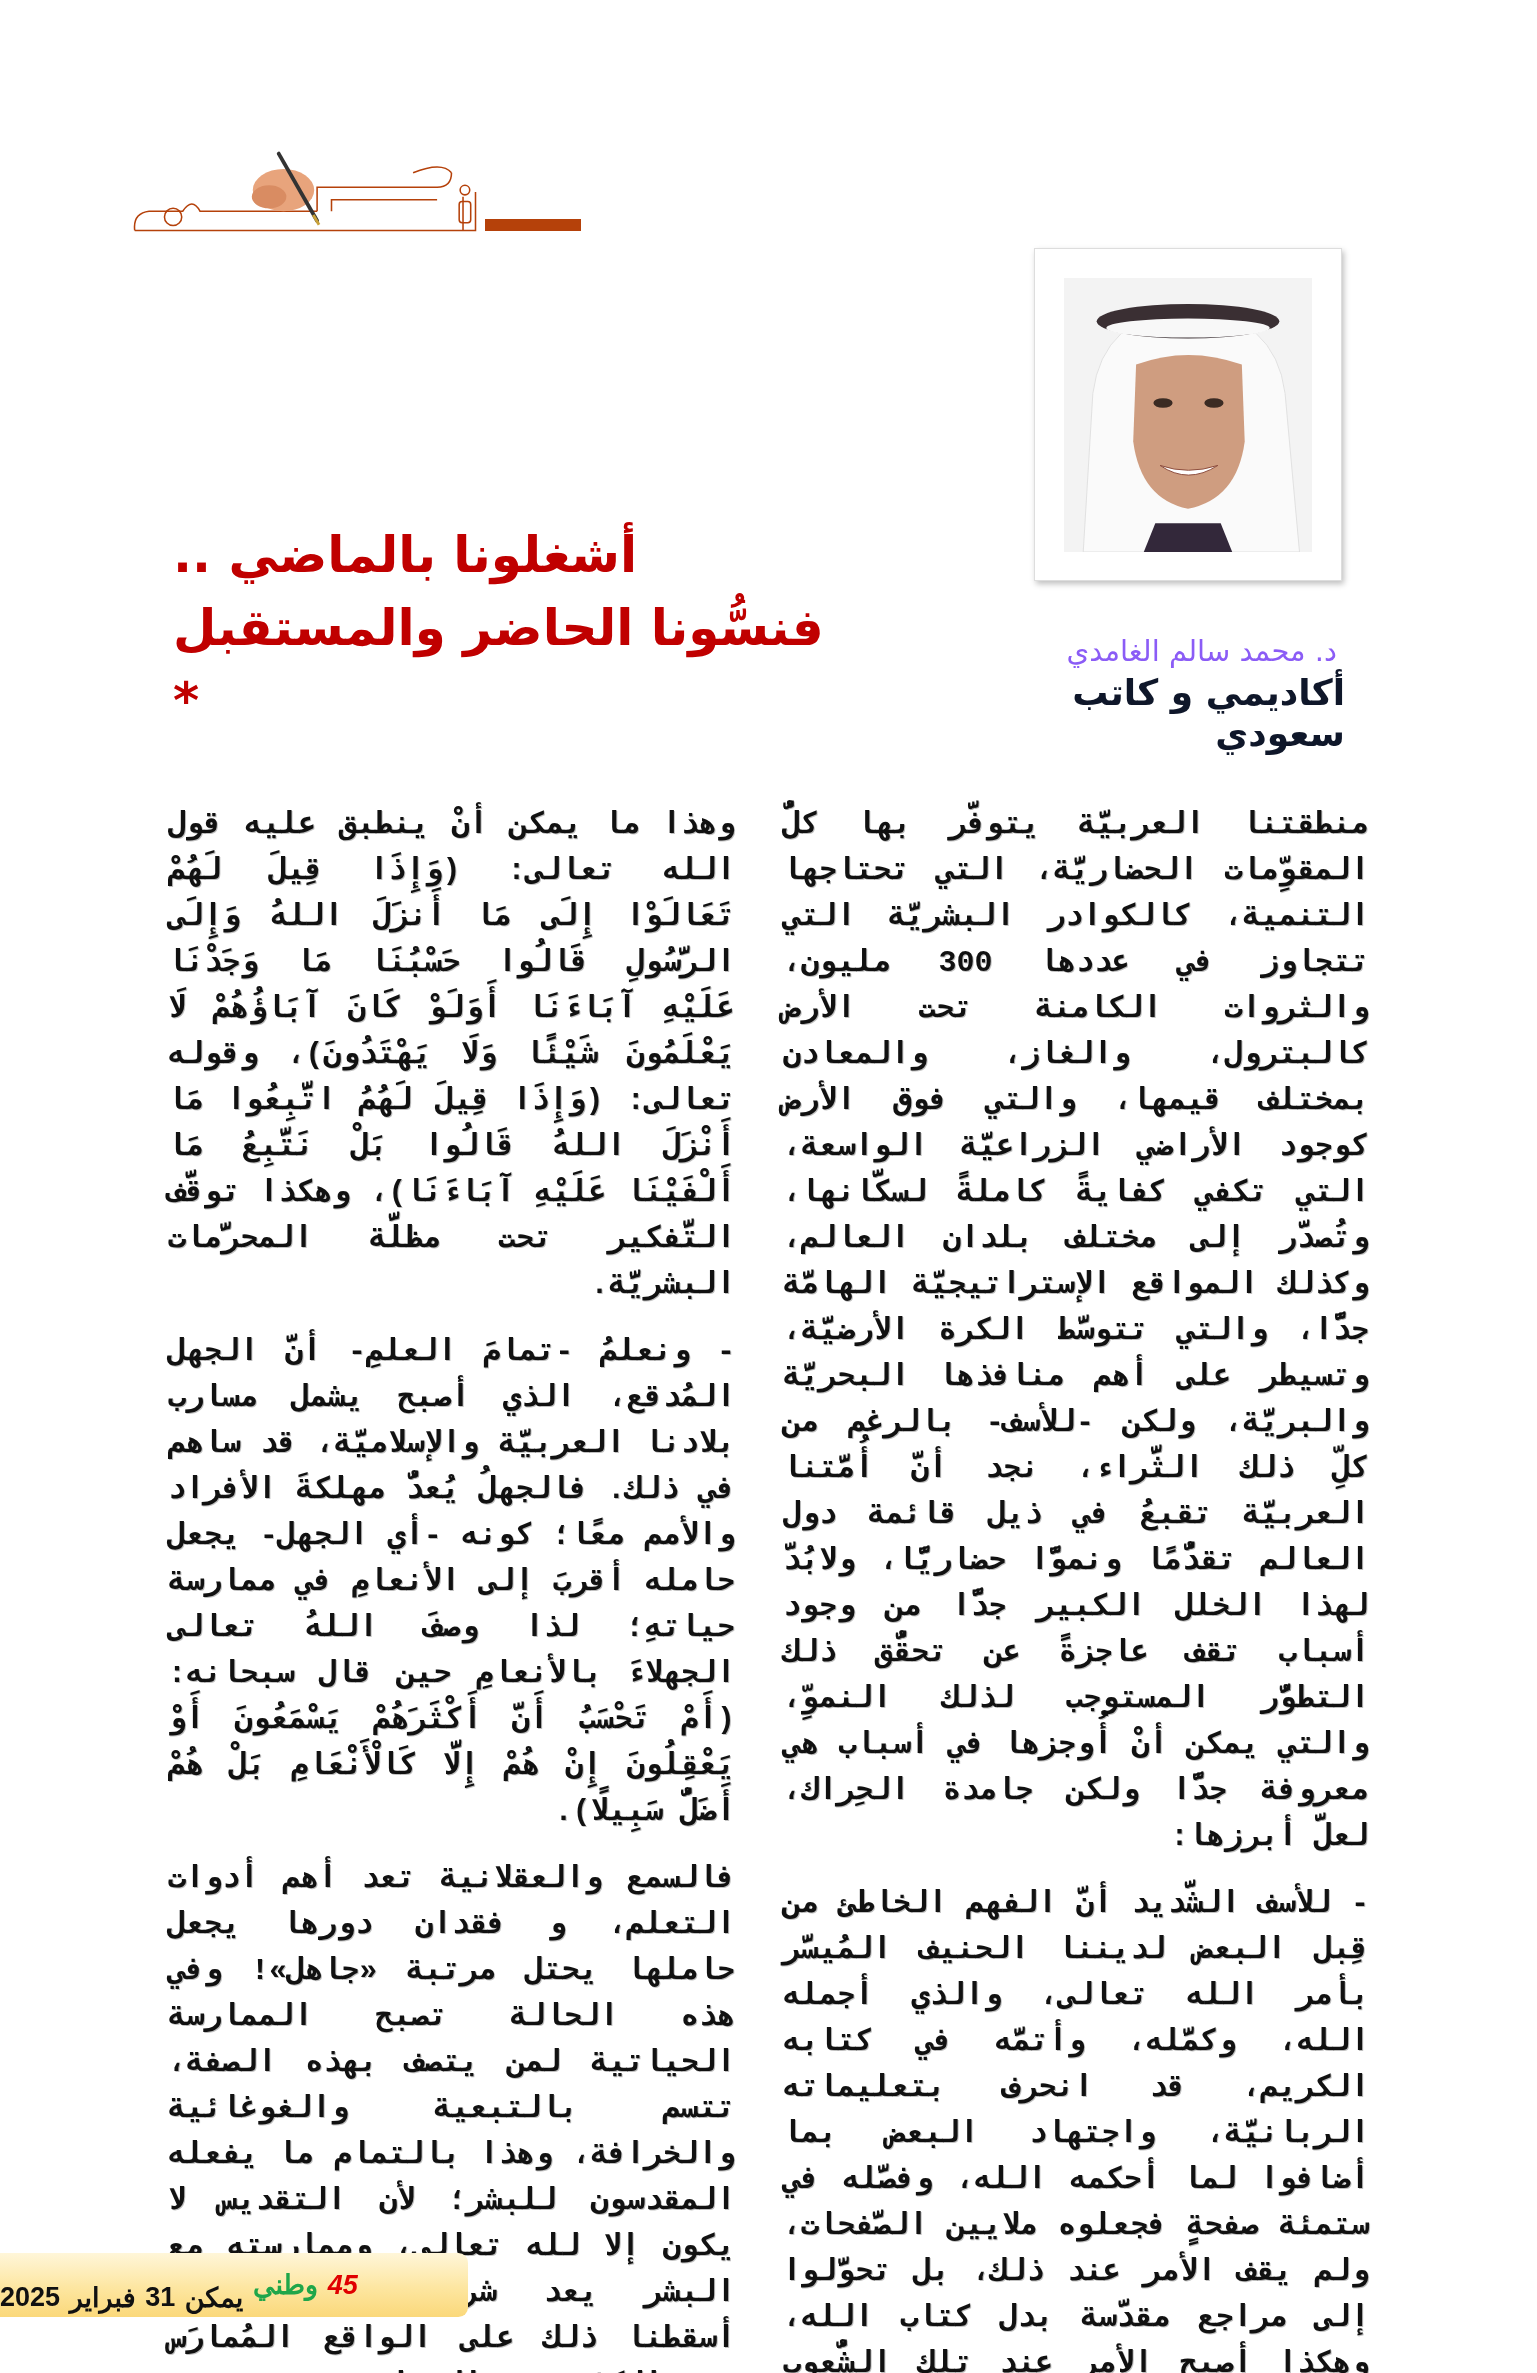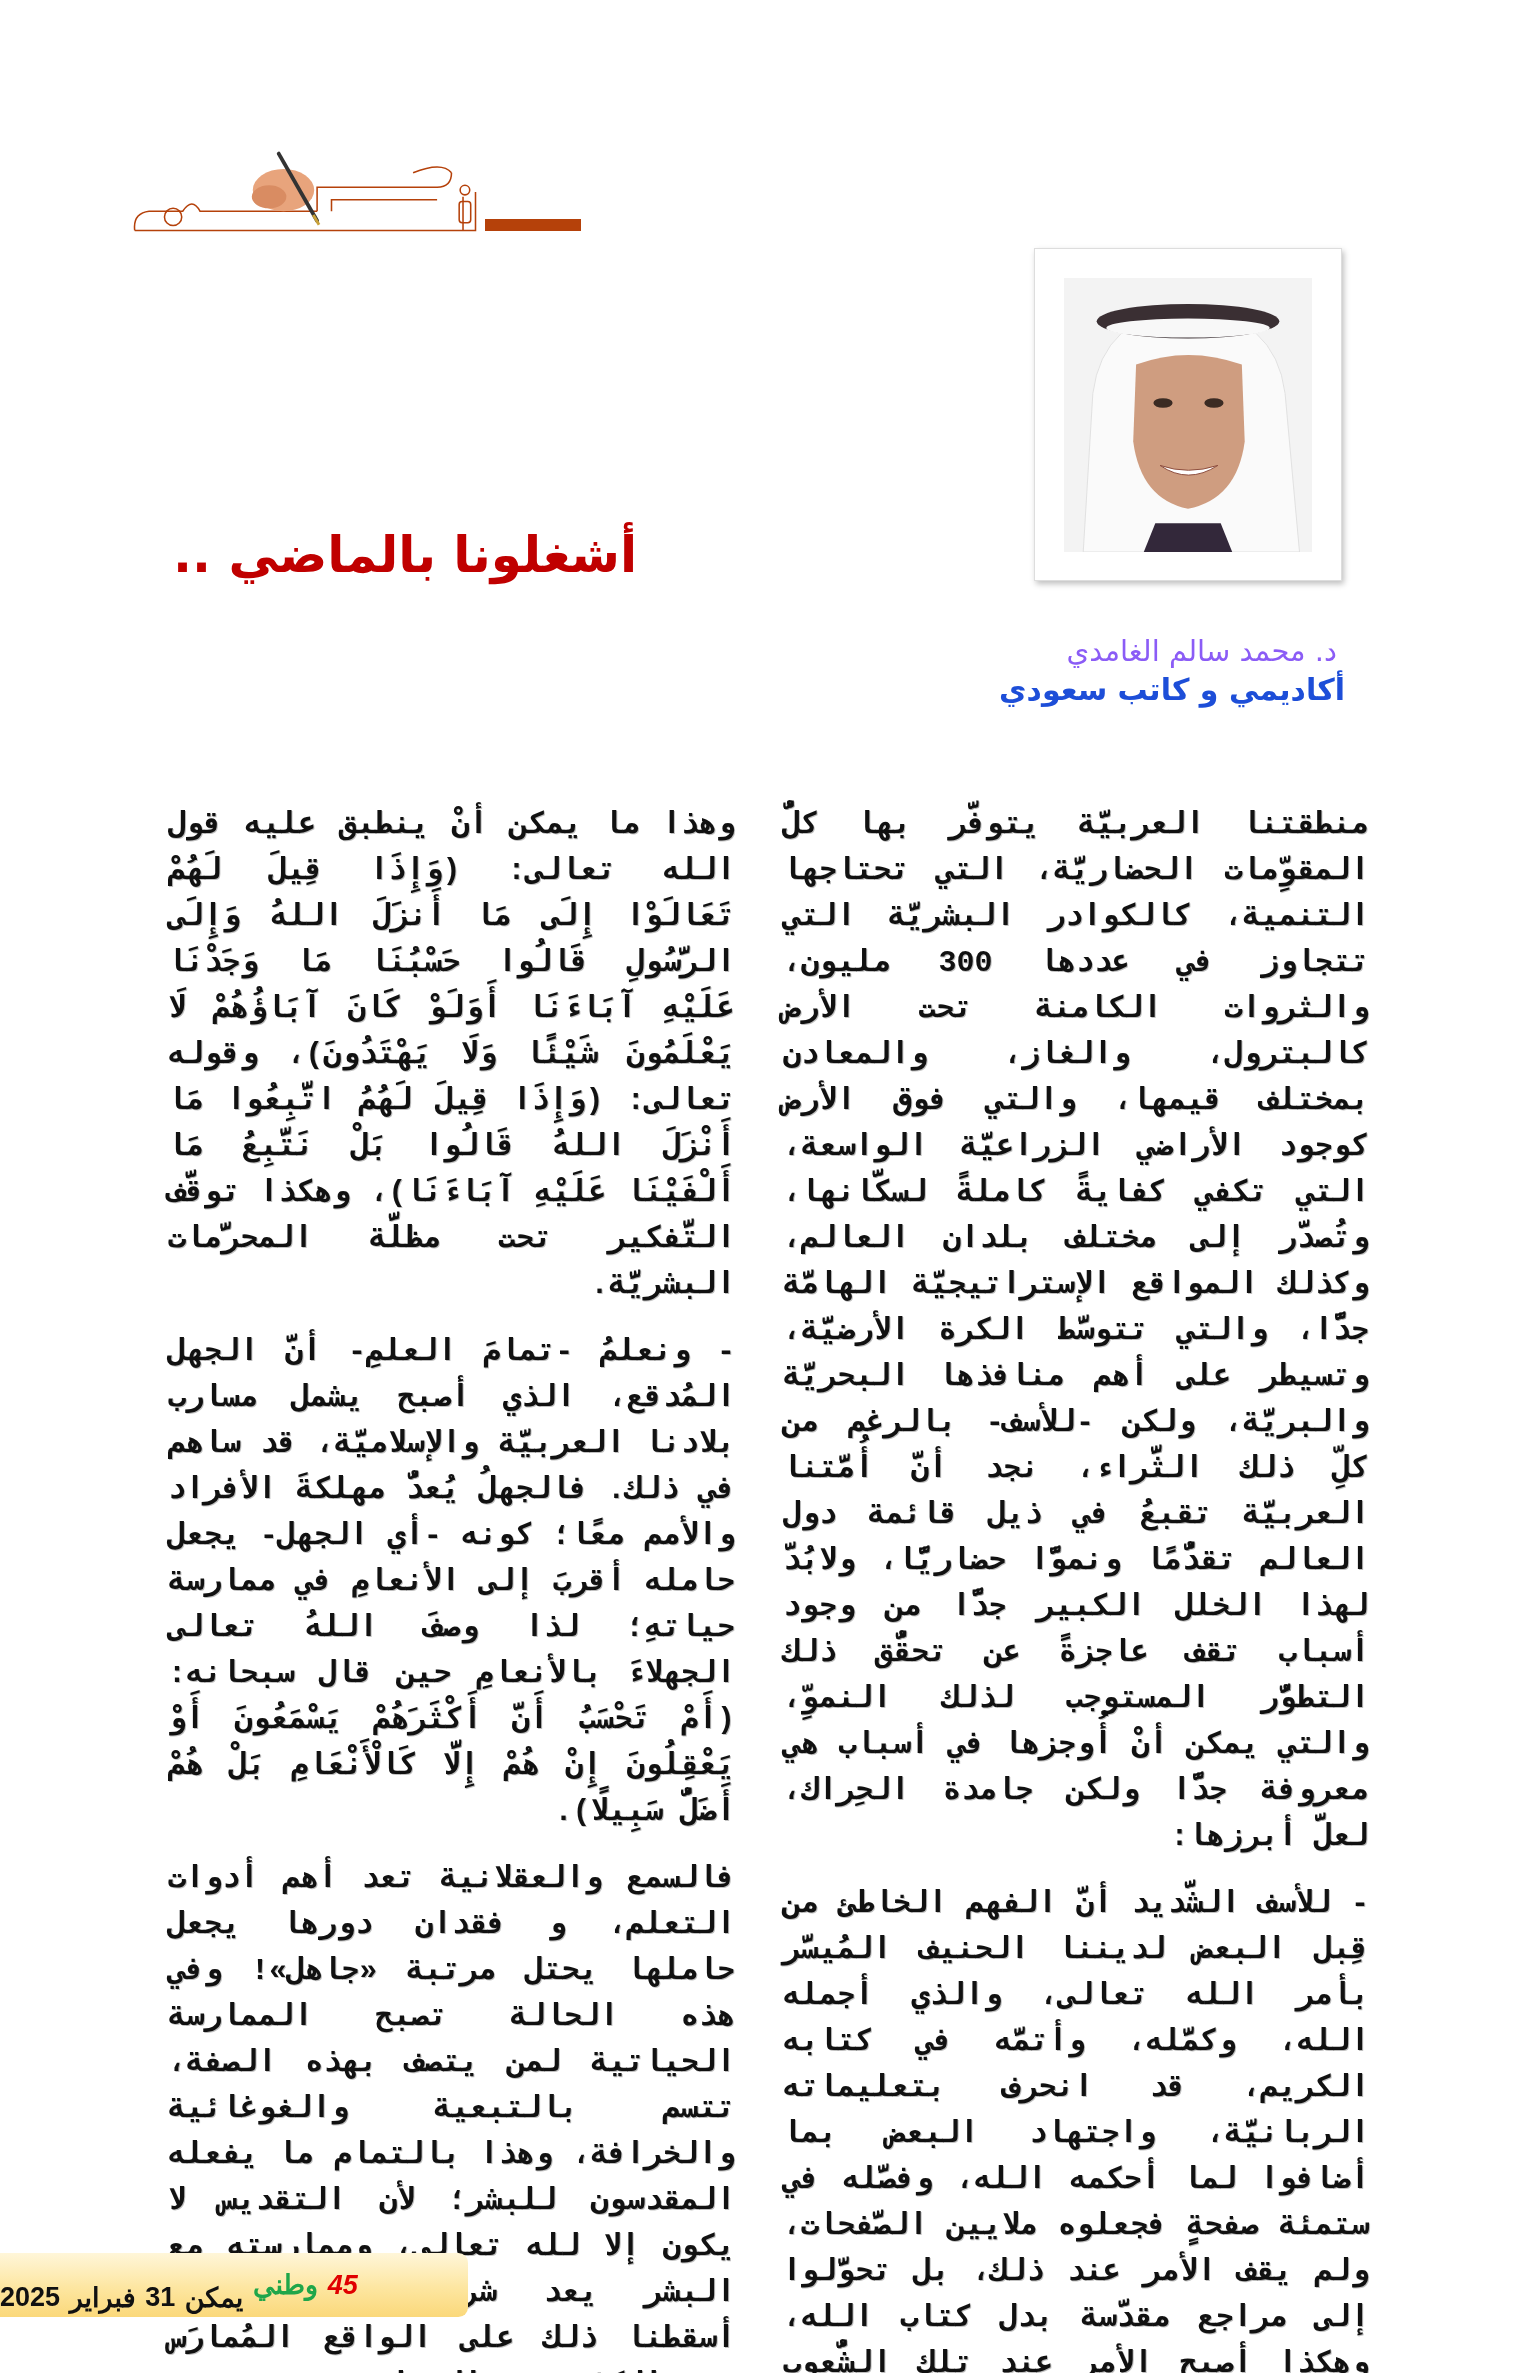--- a/index.html
+++ b/index.html
@@ -20,21 +20,21 @@
       background: #fff; border: 1px solid #ddd;
       box-shadow: 1.9px 2.9px 5.8px rgba(0,0,0,0.25);
     }
     .photo-frame svg { position: absolute; left: 29px; top: 29px; width: 248px; height: 274px; }
     .author-name {
       position: absolute; right: 200px; top: 634px; width: 346px; text-align: right;
       direction: rtl; font-size: 29px; color: #8b5cf6; font-weight: normal;
     }
     .author-title {
       position: absolute; right: 192px; top: 672px; width: 346px; text-align: right;
-      direction: rtl; font-size: 30px; color: #1d4ed8; font-weight: bold;
+      direction: rtl; font-size: 36px; color: #0f172a; font-weight: bold;
     }
     .headline {
       position: absolute; left: 173px; top: 519px; width: 692px; direction: rtl;
       text-align: left; color: #c00000; font-weight: bold; font-size: 50px; line-height: 73px;
     }
     .columns { position: absolute; top: 802px; direction: rtl; }
     .col-right { right: 168px; width: 586px; }
     .col-left  { left: 168px; width: 567px; }
     .para {
       font-family: Liberation Mono, monospace;
@@ -75,20 +75,21 @@
       <ellipse cx="150" cy="55" rx="18" ry="12" fill="#d98c62"></ellipse>
       <path d="M160 10 L200 80" stroke="#333" stroke-width="4" stroke-linecap="round"></path>
       <path d="M196 74 L202 84" stroke="#c9a23a" stroke-width="3"></path>
     </g>
   </svg>
 </div>
 <div class="accent-bar"></div>
 
 <div class="headline">
   <div>أشغلونا بالماضي ..</div>
+  <div>فنسُّونا الحاضر والمستقبل *</div>
 </div>
 
 <div class="photo-frame">
   <svg viewBox="0 0 258 285">
     <rect width="258" height="285" fill="#f3f3f3"></rect>
 
     <path d="M20 285 L30 120 Q40 40 129 30 Q220 40 230 120 L245 285 Z" fill="#fafafa" stroke="#e0e0e0"></path>
 
     <ellipse cx="129" cy="45" rx="95" ry="18" fill="#3a2f33"></ellipse>
     <ellipse cx="129" cy="52" rx="85" ry="10" fill="#f8f8f8"></ellipse>

